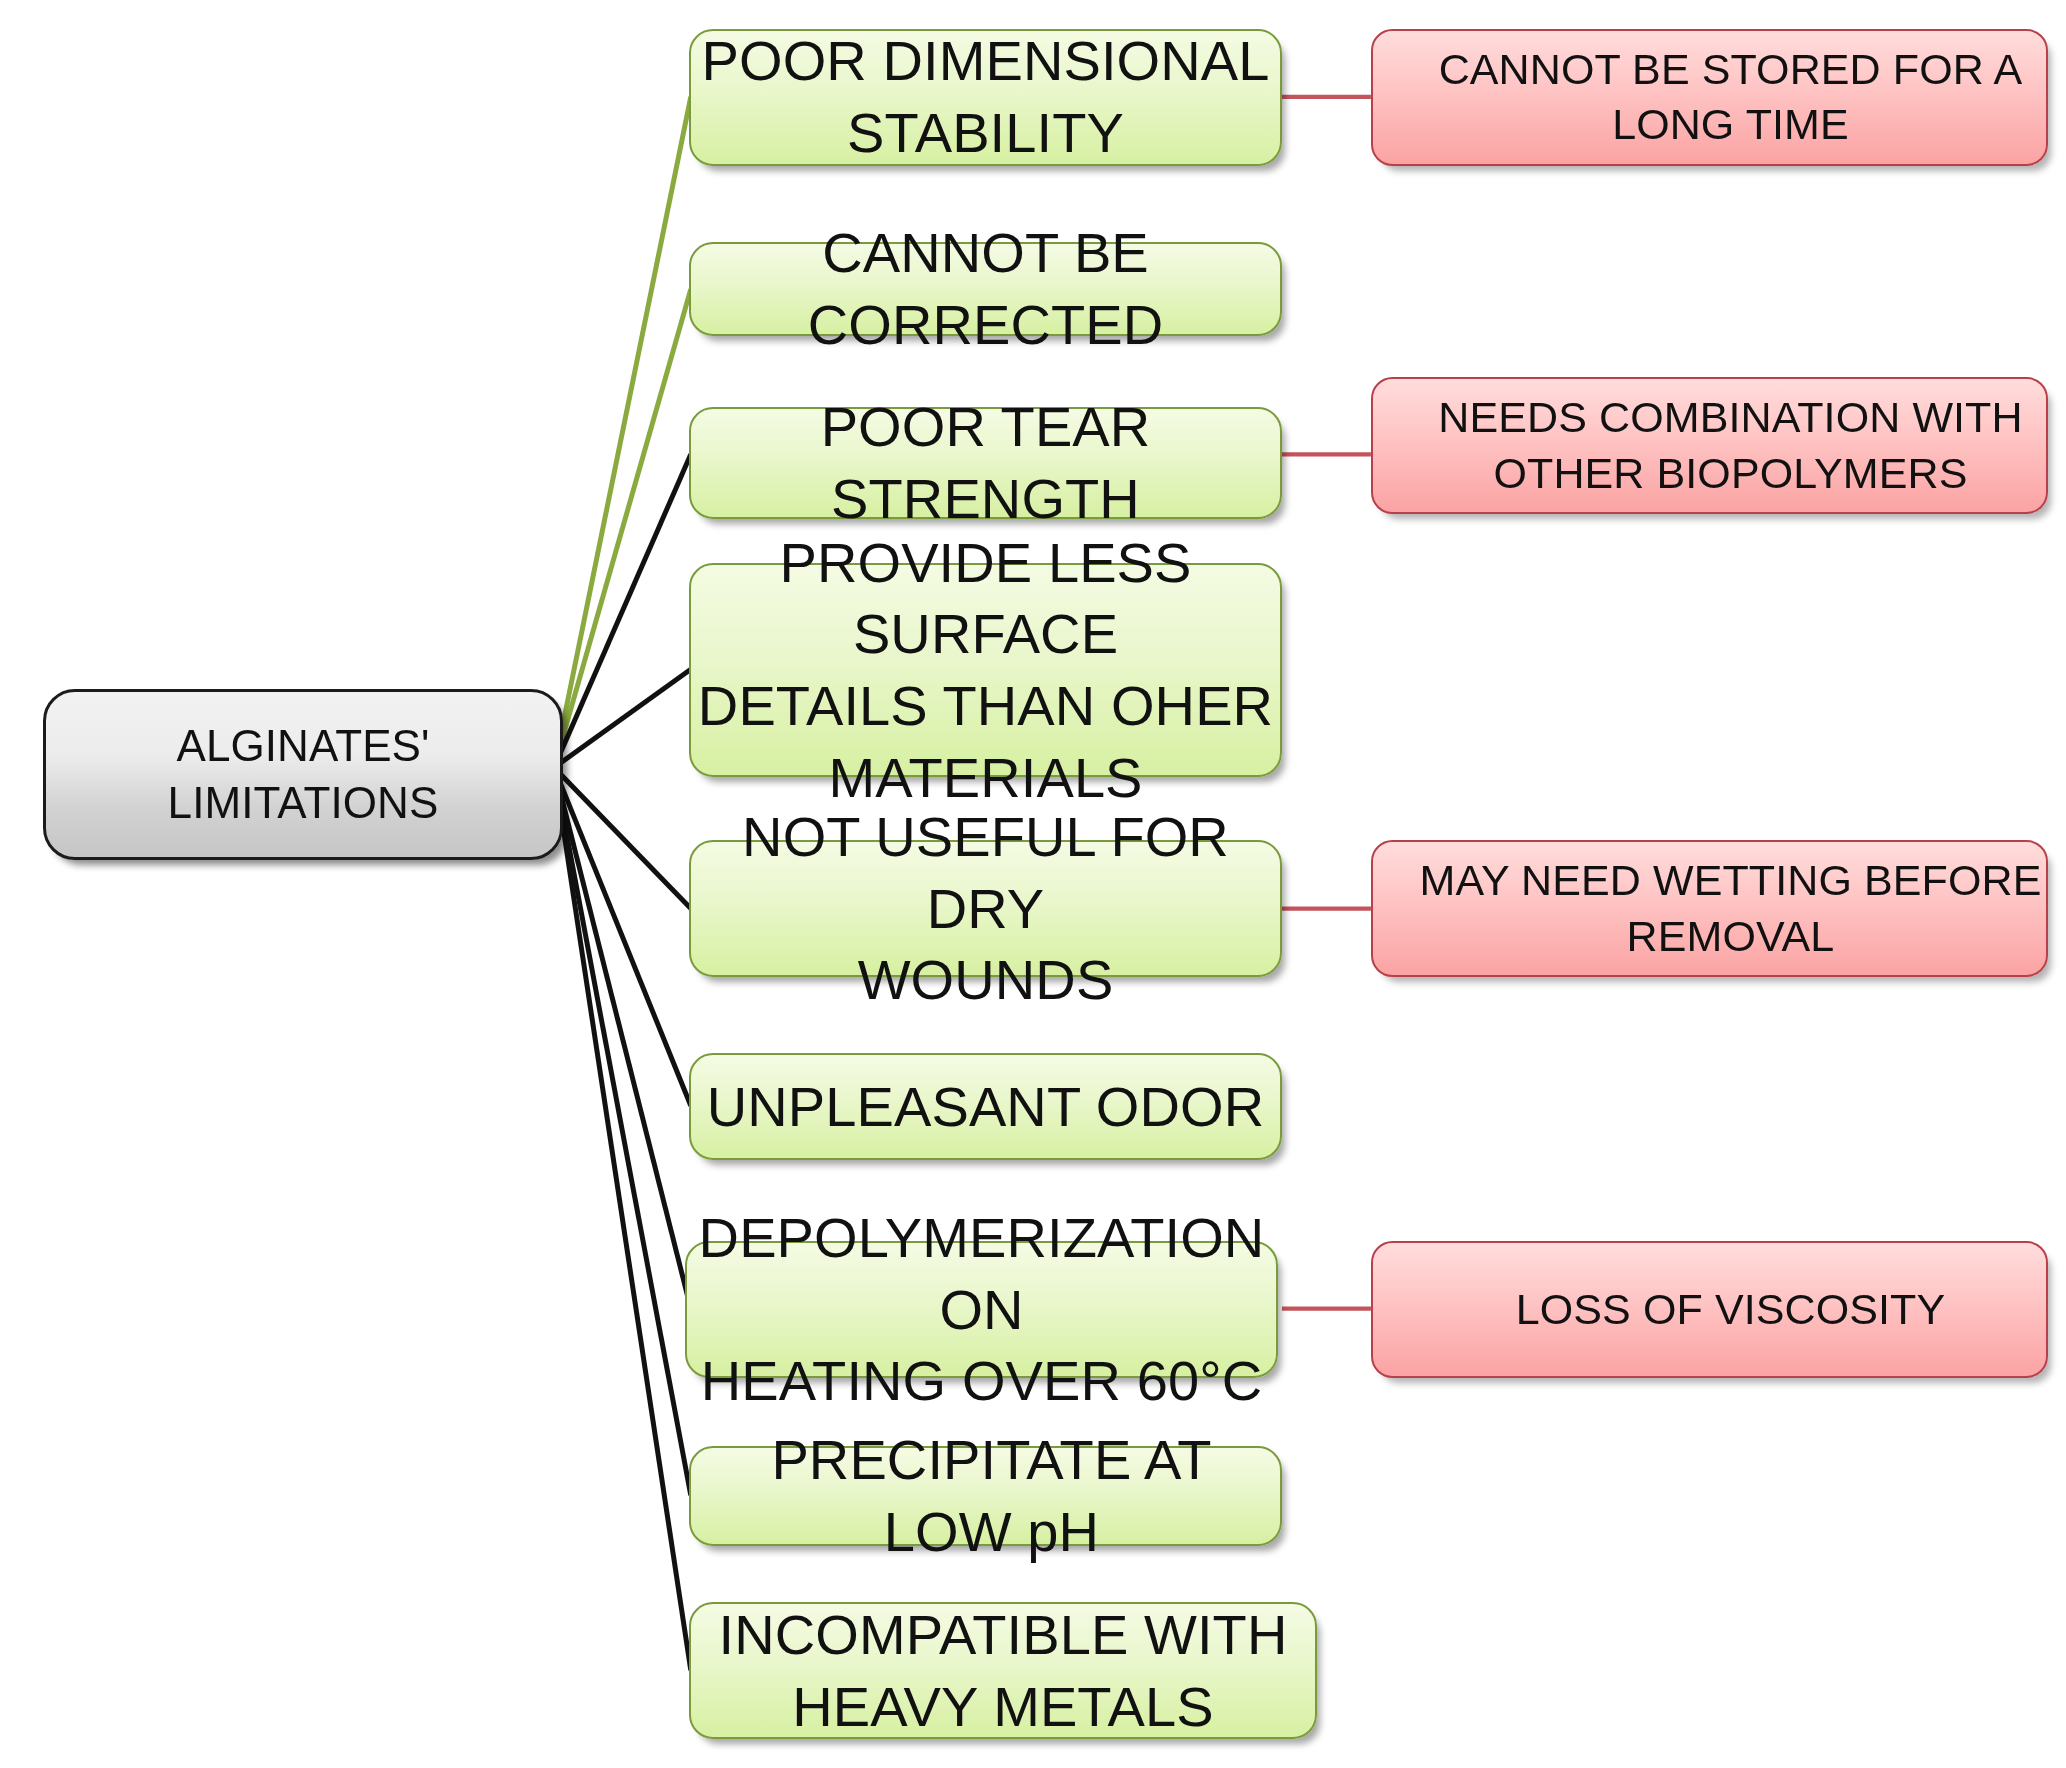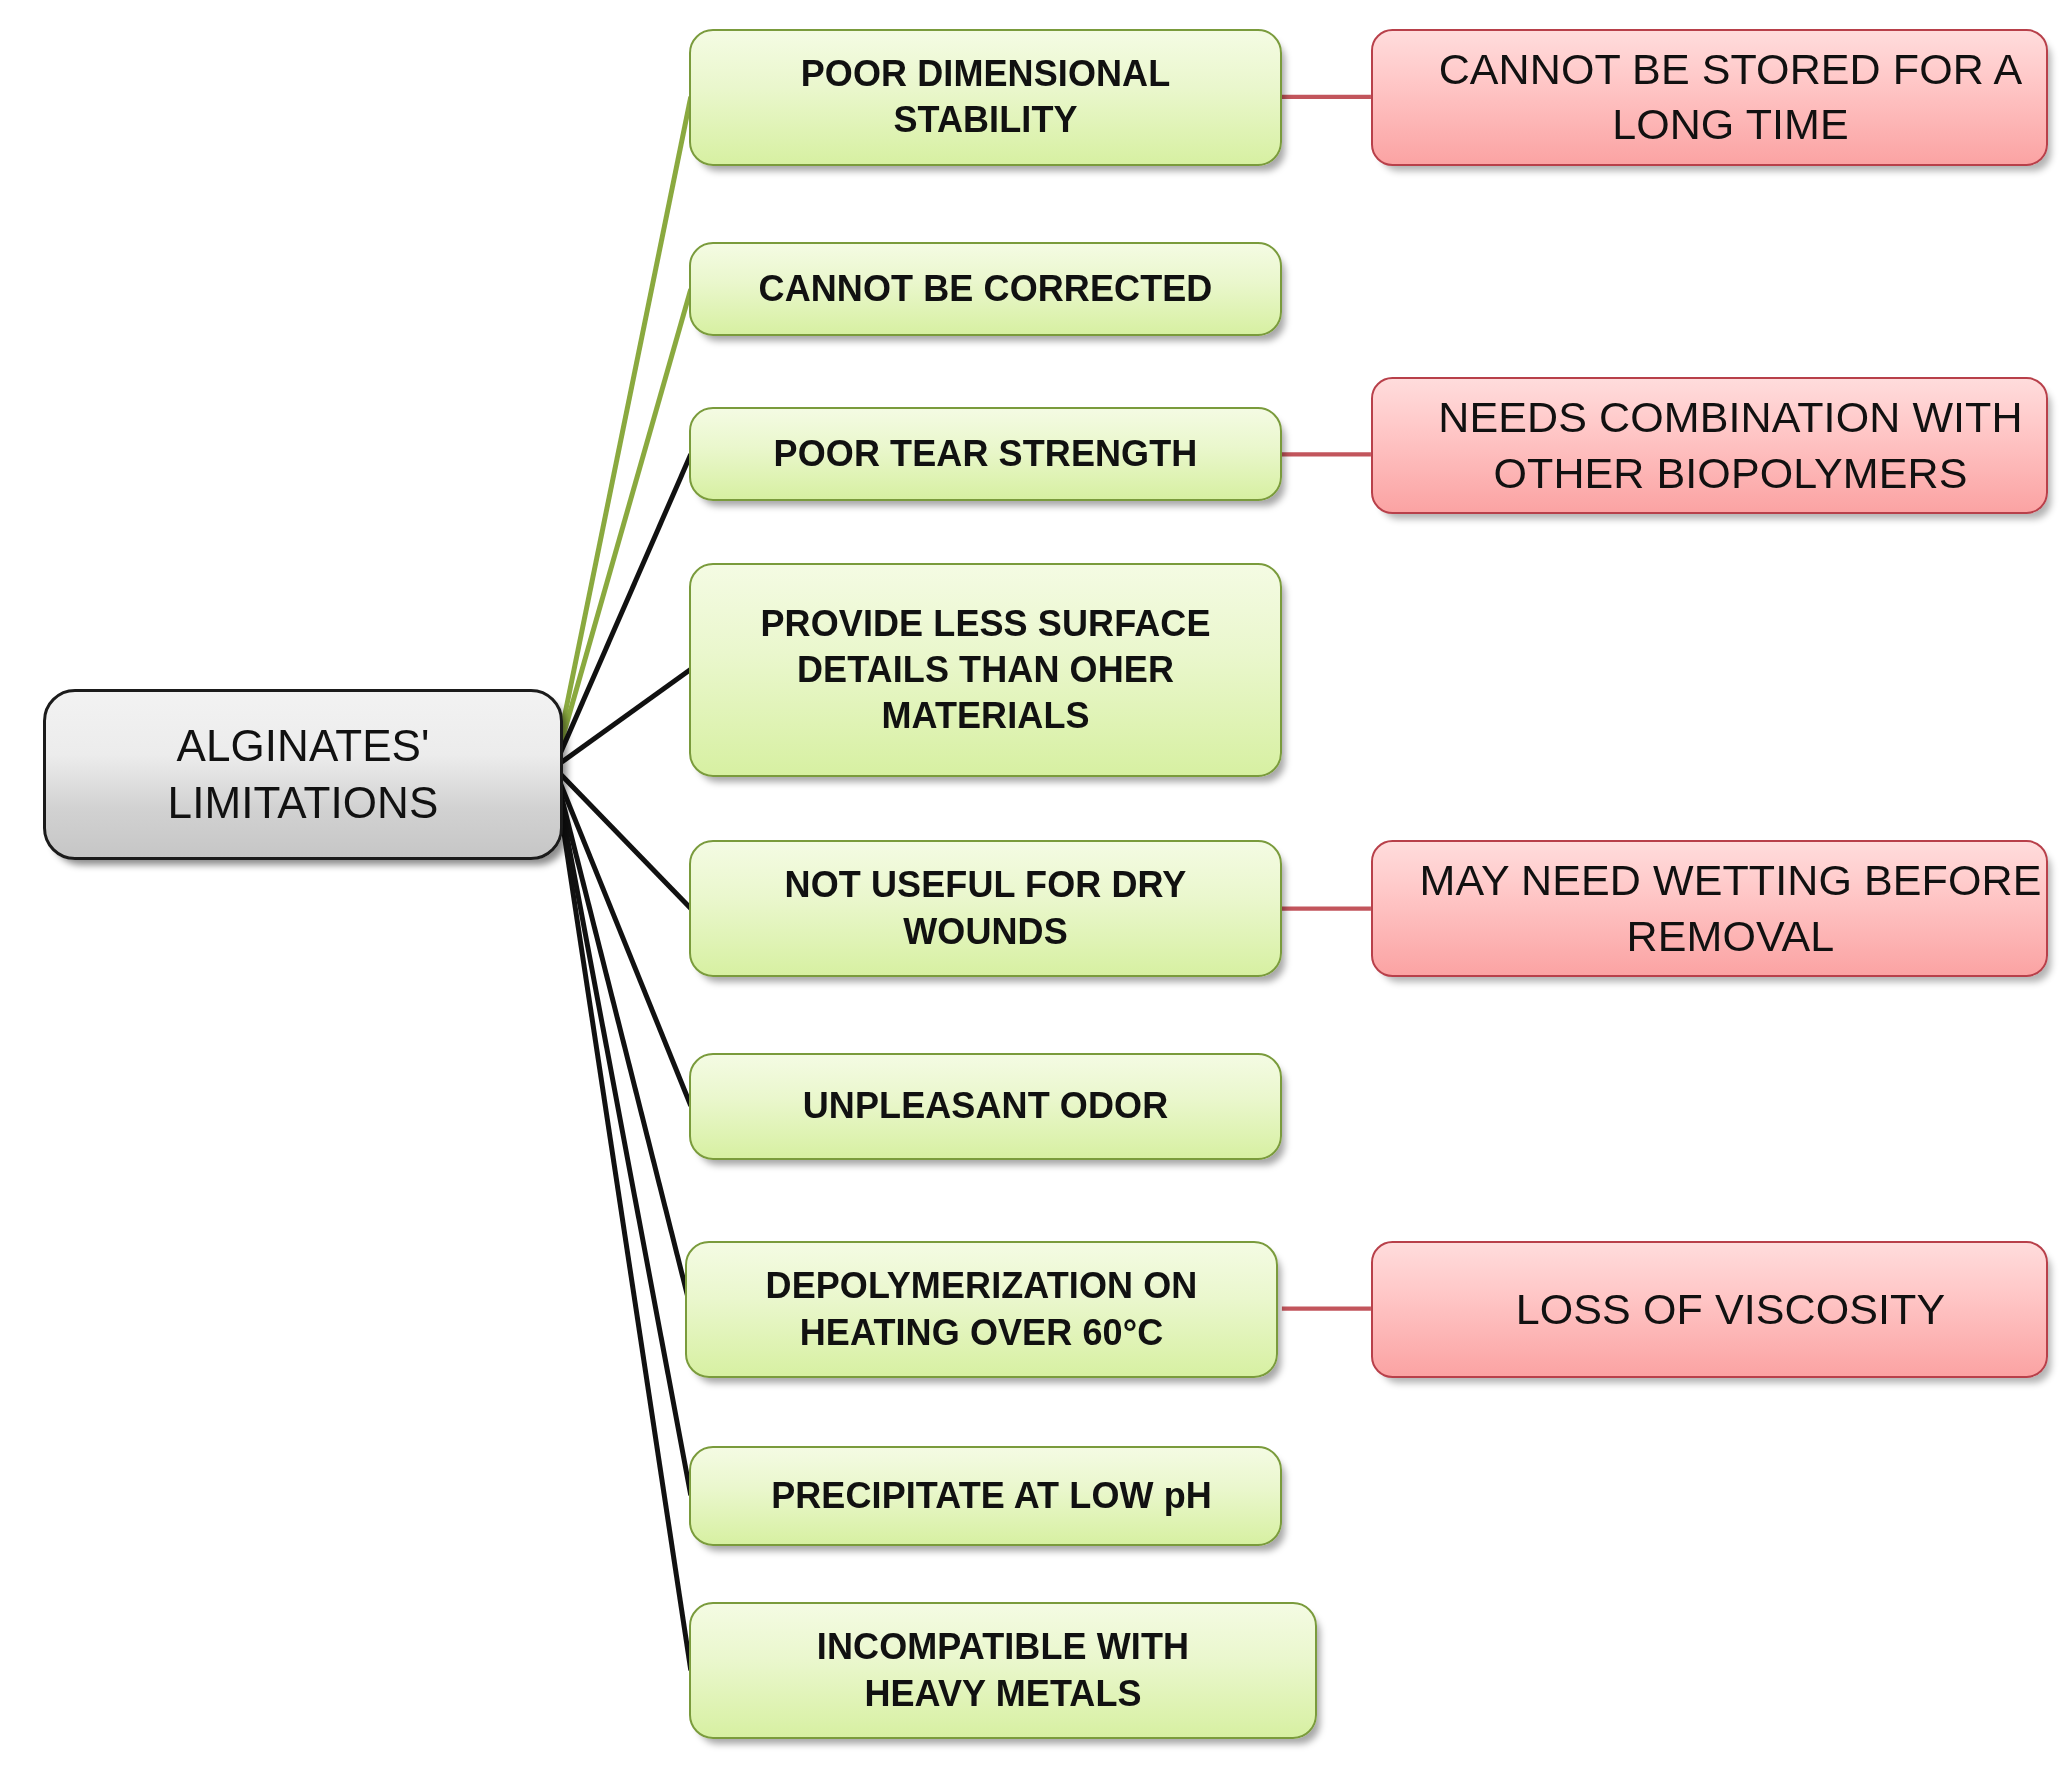--- a/index.html
+++ b/index.html
@@ -45,22 +45,21 @@
     box-shadow: 6.4px 7.8px 7.1px -2.8px rgba(0,0,0,0.45);
     font-size: 44px;
   }
 
   
   .node.green {
     border-radius: 24px;
     border: 2.8px solid #7a9b3c;
     background: linear-gradient(180deg, #f4fbe3 0%, #eaf7cd 42%, #d7f0a2 100%);
     box-shadow: 6.4px 7.8px 7.8px -3.6px rgba(0,0,0,0.35);
-    font-size: 36px;
-    font-weight: bold;
+    font-size: 56px;
   }
 
   
   .node.pink {
     border-radius: 21.4px;
     border: 2.8px solid #b8404a;
     background: linear-gradient(180deg, #ffdcdc 0%, #ffc9c9 35%, #fba3a3 100%);
     box-shadow: 6.4px 7.8px 7.8px -3.6px rgba(0,0,0,0.30);
     font-size: 43px;
     padding-left: 42px;
@@ -88,21 +87,21 @@
     </svg>
 
   <div id="node-layer">
       <div class="node root" style="left: 43px; top: 689px; width: 520px; height: 171px;"><span>ALGINATES'
 LIMITATIONS</span></div>
       <div class="node green" style="left: 689px; top: 28.5px; width: 593px; height: 137px;"><span>POOR DIMENSIONAL
 STABILITY</span></div>
       <div class="node pink" style="left: 1371px; top: 28.5px; width: 677px; height: 137px;"><span>CANNOT BE STORED FOR  A
 LONG TIME</span></div>
       <div class="node green" style="left: 689px; top: 242px; width: 593px; height: 94px;"><span>CANNOT BE CORRECTED</span></div>
-      <div class="node green" style="left: 689px; top: 407px; width: 593px; height: 94px;"><span>POOR TEAR STRENGTH</span></div>
+      <div class="node green" style="left: 689px; top: 407px; width: 593px; height: 112px;"><span>POOR TEAR STRENGTH</span></div>
       <div class="node pink" style="left: 1371px; top: 377px; width: 677px; height: 137px;"><span>NEEDS COMBINATION WITH
 OTHER BIOPOLYMERS</span></div>
       <div class="node green" style="left: 689px; top: 563px; width: 593px; height: 214px;"><span>PROVIDE LESS SURFACE
 DETAILS THAN OHER
 MATERIALS</span></div>
       <div class="node green" style="left: 689px; top: 840px; width: 593px; height: 137px;"><span>NOT USEFUL FOR DRY
 WOUNDS</span></div>
       <div class="node pink" style="left: 1371px; top: 840px; width: 677px; height: 137px;"><span>MAY NEED WETTING BEFORE
 REMOVAL</span></div>
       <div class="node green" style="left: 689px; top: 1053px; width: 593px; height: 107px;"><span>UNPLEASANT ODOR</span></div>

